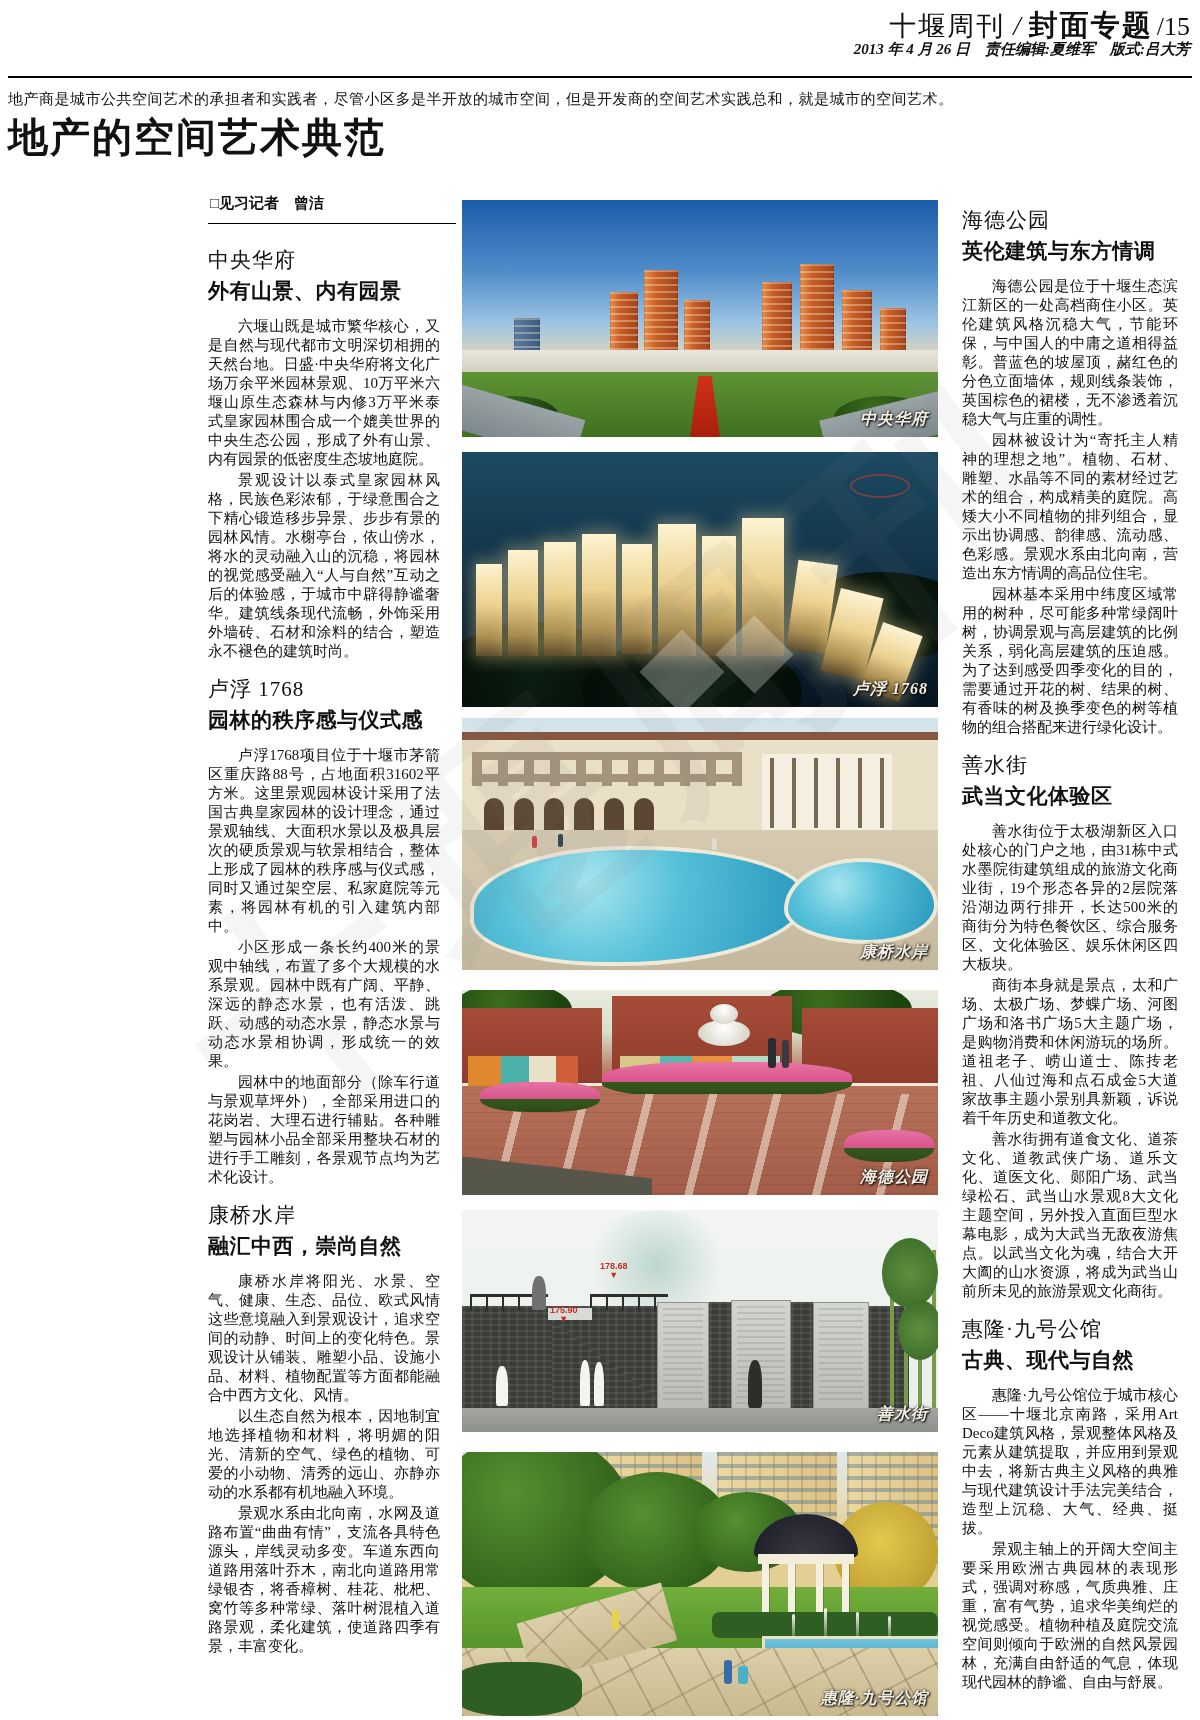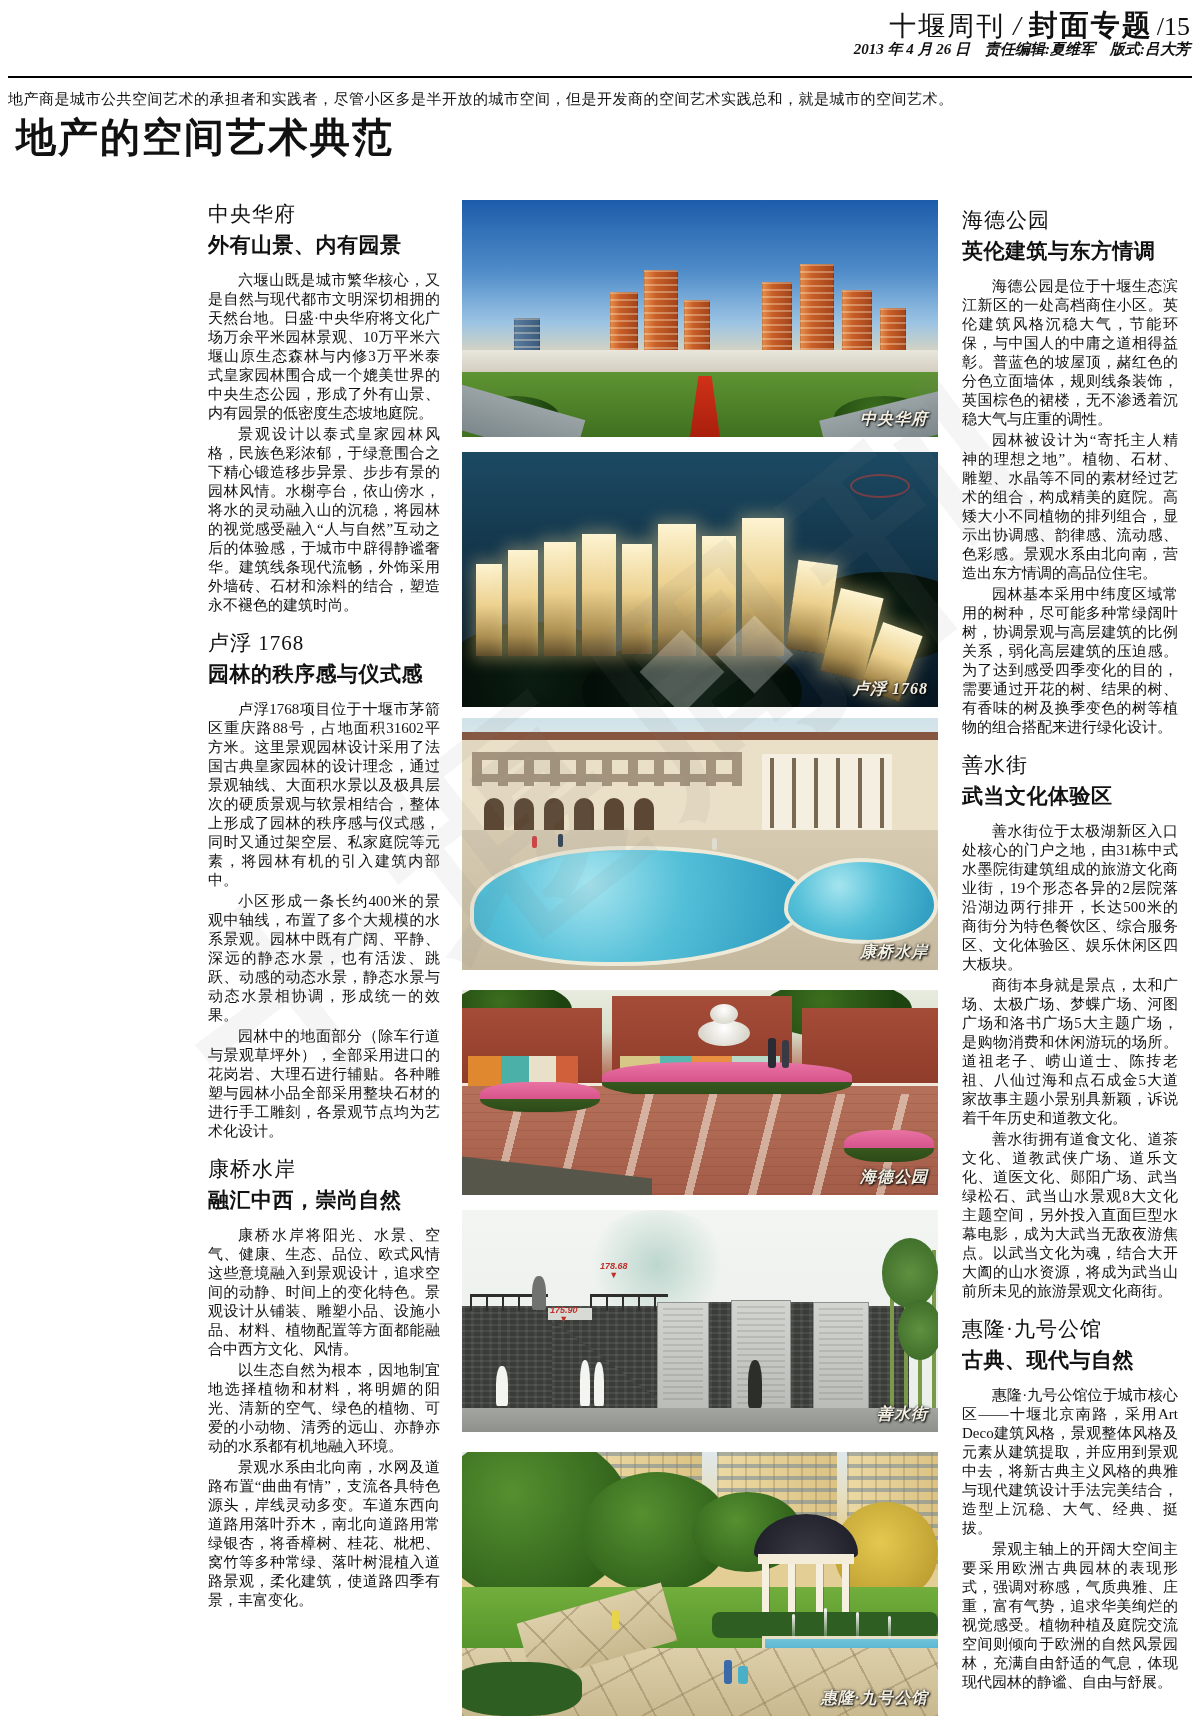--- a/index.html
+++ b/index.html
@@ -9,21 +9,21 @@
   
   .masthead{position:absolute;top:6px;right:10px;text-align:right;white-space:nowrap;}
   .masthead .paper{font-size:27px;letter-spacing:2px;}
   .masthead .sep{font-size:27px;font-style:italic;margin:0 4px;}
   .masthead .section{font-size:29px;font-weight:bold;letter-spacing:2px;}
   .masthead .pageno{font-size:26px;}
   .dateline{position:absolute;top:40px;right:10px;font-size:15px;font-weight:bold;font-style:italic;white-space:nowrap;}
   .toprule{position:absolute;top:76px;left:8px;right:8px;height:2px;background:#000;}
 
   .intro{position:absolute;top:90px;left:8px;width:1000px;font-size:15px;letter-spacing:.5px;}
-  .headline{position:absolute;top:110px;left:16px;font-size:40px;font-weight:bold;letter-spacing:2px;
+  .headline{position:absolute;top:110px;left:8px;font-size:40px;font-weight:bold;letter-spacing:2px;
             font-family:Liberation Serif, serif;}
 
   
   .col{position:absolute;overflow:hidden;}
   #col-left {left:208px;top:190px;width:248px;height:1525px;}
   #col-right{left:962px;top:196px;width:232px;height:1520px;}
 
   .byline{font-size:15px;font-weight:bold;padding:4px 0 10px 2px;border-bottom:1.5px solid #000;margin-bottom:22px;
           font-family:"Liberation Sans",sans-serif;}
   .sec{margin-bottom:14px;}
@@ -88,21 +88,21 @@
      repeating-linear-gradient(180deg,rgba(255,255,255,.08) 0 2px,transparent 2px 6px),
      #3a3c38;}
   .panel5{background:linear-gradient(180deg,#d3d5d1,#b9bcb7);box-shadow:inset 0 0 0 1px #8e918c;}
   .panel5:before{content:"";position:absolute;inset:6px;
      background:repeating-linear-gradient(180deg,rgba(90,92,88,.35) 0 2px,transparent 2px 6px);opacity:.5;}
   .fig5{background:#f4f4f0;border-radius:45% 45% 12% 12%;}
   .rail5{border-top:3px solid #2e2e2a;background:repeating-linear-gradient(90deg,#2e2e2a 0 2px,transparent 2px 16px);}
   .bamboo{background:repeating-linear-gradient(90deg,#7a9a4a 0 4px,transparent 4px 14px);}
   .leafblob{border-radius:50%;background:radial-gradient(circle,#5f8f3f,#3f6f2a 80%);}
   .ground5{background:linear-gradient(180deg,#a3a6a1,#8d908b);}
-  .elev{position:absolute;color:#c03028;font-size:9px;font-weight:bold;font-family:"Liberation Sans",sans-serif;text-align:center;line-height:9px;z-index:8;font-style:italic;}
+  .elev{position:absolute;color:#c03028;font-size:9px;font-weight:bold;font-family:"Liberation Sans",sans-serif;text-align:center;line-height:9px;z-index:8;}
 
   
   .bg6{inset:0;background:linear-gradient(180deg,#dfe9ec 0%,#e6dfc2 16%,#e3cf96 30%);}
   .tower6{background:linear-gradient(90deg,#ecd9a3,#dcc384);}
   .tower6:before{content:"";position:absolute;inset:0;background:
      repeating-linear-gradient(180deg,rgba(90,120,150,.45) 0 4px,transparent 4px 12px),
      repeating-linear-gradient(90deg,rgba(120,100,70,.25) 0 2px,transparent 2px 14px);}
   .canopy{border-radius:50%;background:radial-gradient(circle at 40% 35%,#559030,#2c5c18 80%);}
   .canopyY{border-radius:50%;background:radial-gradient(circle at 45% 40%,#e4c84e,#b89a2e 85%);}
   .lawn{background:linear-gradient(180deg,#72ae3c,#4f8f28);}
@@ -135,20 +135,21 @@
   </div>
   <div class="dateline">2013 年 4 月 26 日　责任编辑:夏维军　版式:吕大芳</div>
   <div class="toprule"></div>
 
   <div class="intro">地产商是城市公共空间艺术的承担者和实践者，尽管小区多是半开放的城市空间，但是开发商的空间艺术实践总和，就是城市的空间艺术。</div>
   <div class="headline">地产的空间艺术典范</div>
 
   <div class="watermark">十堰周刊</div>
 
   <div class="col" id="col-left">
+    <div class="byline">□见习记者　曾洁</div>
 
     <div class="sec">
       <div class="sec-title">中央华府</div>
       <div class="sec-sub">外有山景、内有园景</div>
       <p>六堰山既是城市繁华核心，又是自然与现代都市文明深切相拥的天然台地。日盛·中央华府将文化广场万余平米园林景观、10万平米六堰山原生态森林与内修3万平米泰式皇家园林围合成一个媲美世界的中央生态公园，形成了外有山景、内有园景的低密度生态坡地庭院。</p>
       <p>景观设计以泰式皇家园林风格，民族色彩浓郁，于绿意围合之下精心锻造移步异景、步步有景的园林风情。水榭亭台，依山傍水，将水的灵动融入山的沉稳，将园林的视觉感受融入“人与自然”互动之后的体验感，于城市中辟得静谧奢华。建筑线条现代流畅，外饰采用外墙砖、石材和涂料的结合，塑造永不褪色的建筑时尚。</p>
     </div>
 
     <div class="sec">
       <div class="sec-title">卢浮 1768</div>

